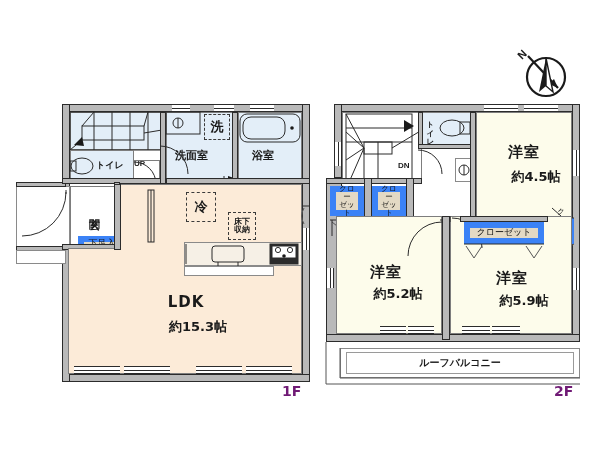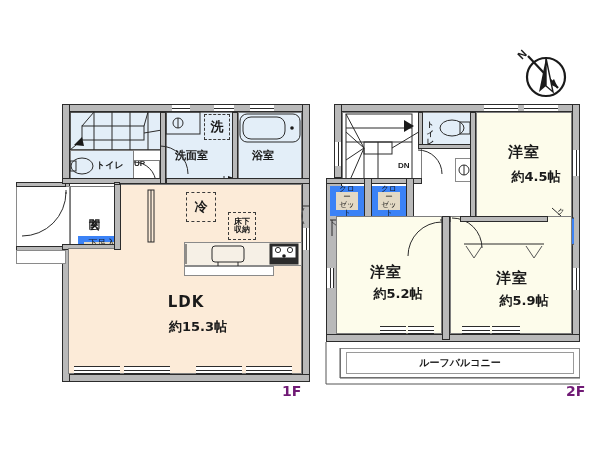--- a/index.html
+++ b/index.html
@@ -299,30 +299,33 @@
     <div class="lbl t-area ctr" style="left:512px;top:300px;">約5.9帖</div>
     <div class="win win-v" style="left:572px;top:268px;width:8px;height:22px;"></div>
     <div class="win win-h" style="left:462px;top:326px;width:28px;height:8px;"></div>
     <div class="win win-h" style="left:492px;top:326px;width:28px;height:8px;"></div>
     <svg width="600" height="450">
       <path class="stroke" d="M452 218 A 30 30 0 0 1 482 248"></path>
       <line class="stroke" x1="450" y1="216" x2="450" y2="222"></line>
     </svg>
 
     <div class="wall" style="left:460px;top:216px;width:88px;height:6px;"></div>
+    <div class="closet t-sm" style="left:464px;top:222px;width:80px;height:22px;">
+      <span>クローゼット</span>
+    </div>
     <svg width="600" height="450">
       <path class="stroke" d="M464 244 L544 244"></path>
       <path class="stroke-l" d="M466 246 L474 258 L482 246"></path>
       <path class="stroke-l" d="M526 246 L534 258 L542 246"></path>
     </svg>
 
     <div class="thinbox f-white" style="left:340px;top:348px;width:240px;height:30px;"></div>
     <div class="thinbox" style="left:346px;top:352px;width:228px;height:22px;border-color:#9a9a9a;background:#fff;"></div>
     <div class="lbl t-mid ctr" style="left:460px;top:363px;font-size:10px;">ルーフバルコニー</div>
     <svg width="600" height="450">
       <path class="stroke-l" d="M340 348 L340 378 L580 378"></path>
       <path class="stroke-l" d="M326 342 L326 384 L580 384"></path>
     </svg>
 
-    <div class="lbl t-floor" style="left:554px;top:384px;margin-left:12px;">2F</div>
+    <div class="lbl t-floor" style="left:554px;top:384px;">2F</div>
   </div>
 
 </div>
 
 </body></html>

